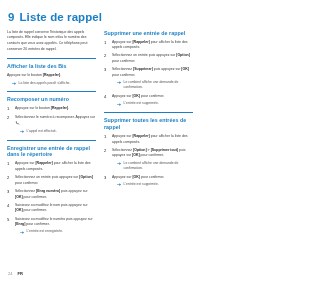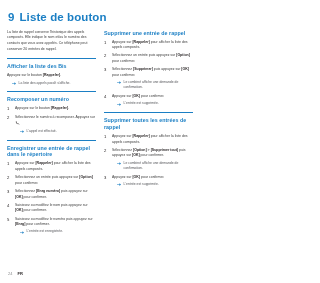--- a/index.html
+++ b/index.html
@@ -143,21 +143,21 @@
     font-weight: bold;
   }
 </style>
 </head>
 <body>
 
 <div class="page">
 
   <h1 class="chapter-title">
     <span class="chapter-num">9</span>
-    <span>Liste de bouton</span>
+    <span>Liste de rappel</span>
   </h1>
 
   <div class="columns">
 
     <div class="col">
       <p class="intro">La liste de rappel conserve l'historique des appels composés. Elle indique le nom et/ou le numéro des contacts que vous avez appelés. Ce téléphone peut conserver 20 entrées de rappel.</p>
       <hr class="rule">
       <div id="left-sections">
           <div class="sec-block">
             <h2 class="sec-head">Afficher la liste des Bis</h2>

